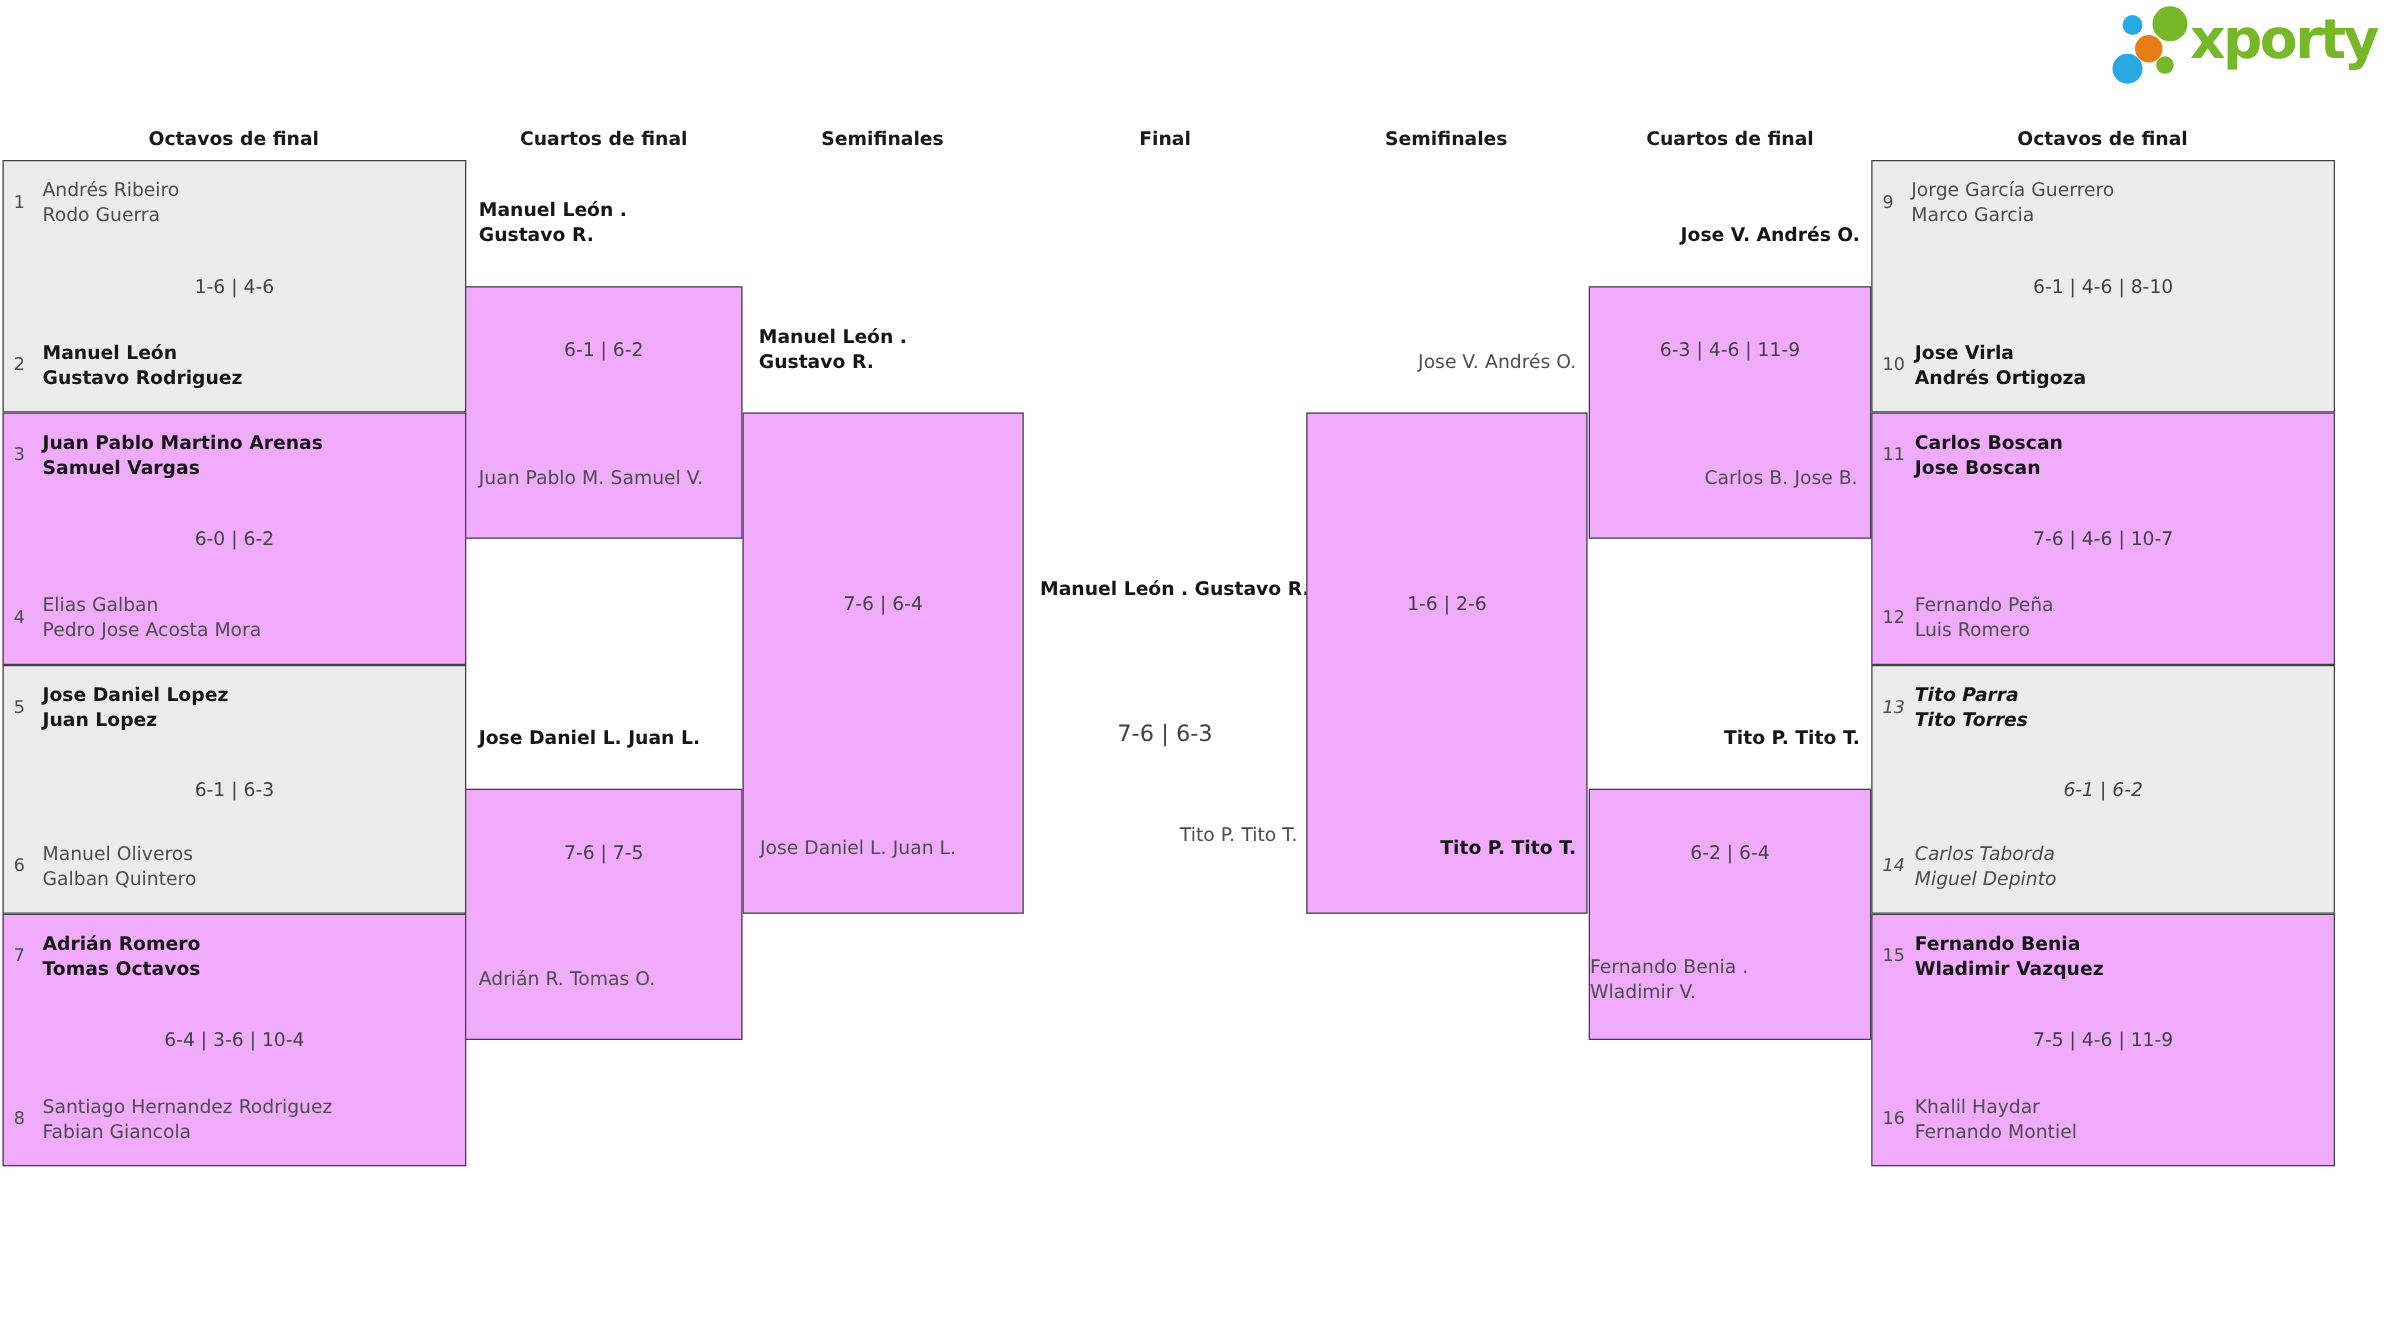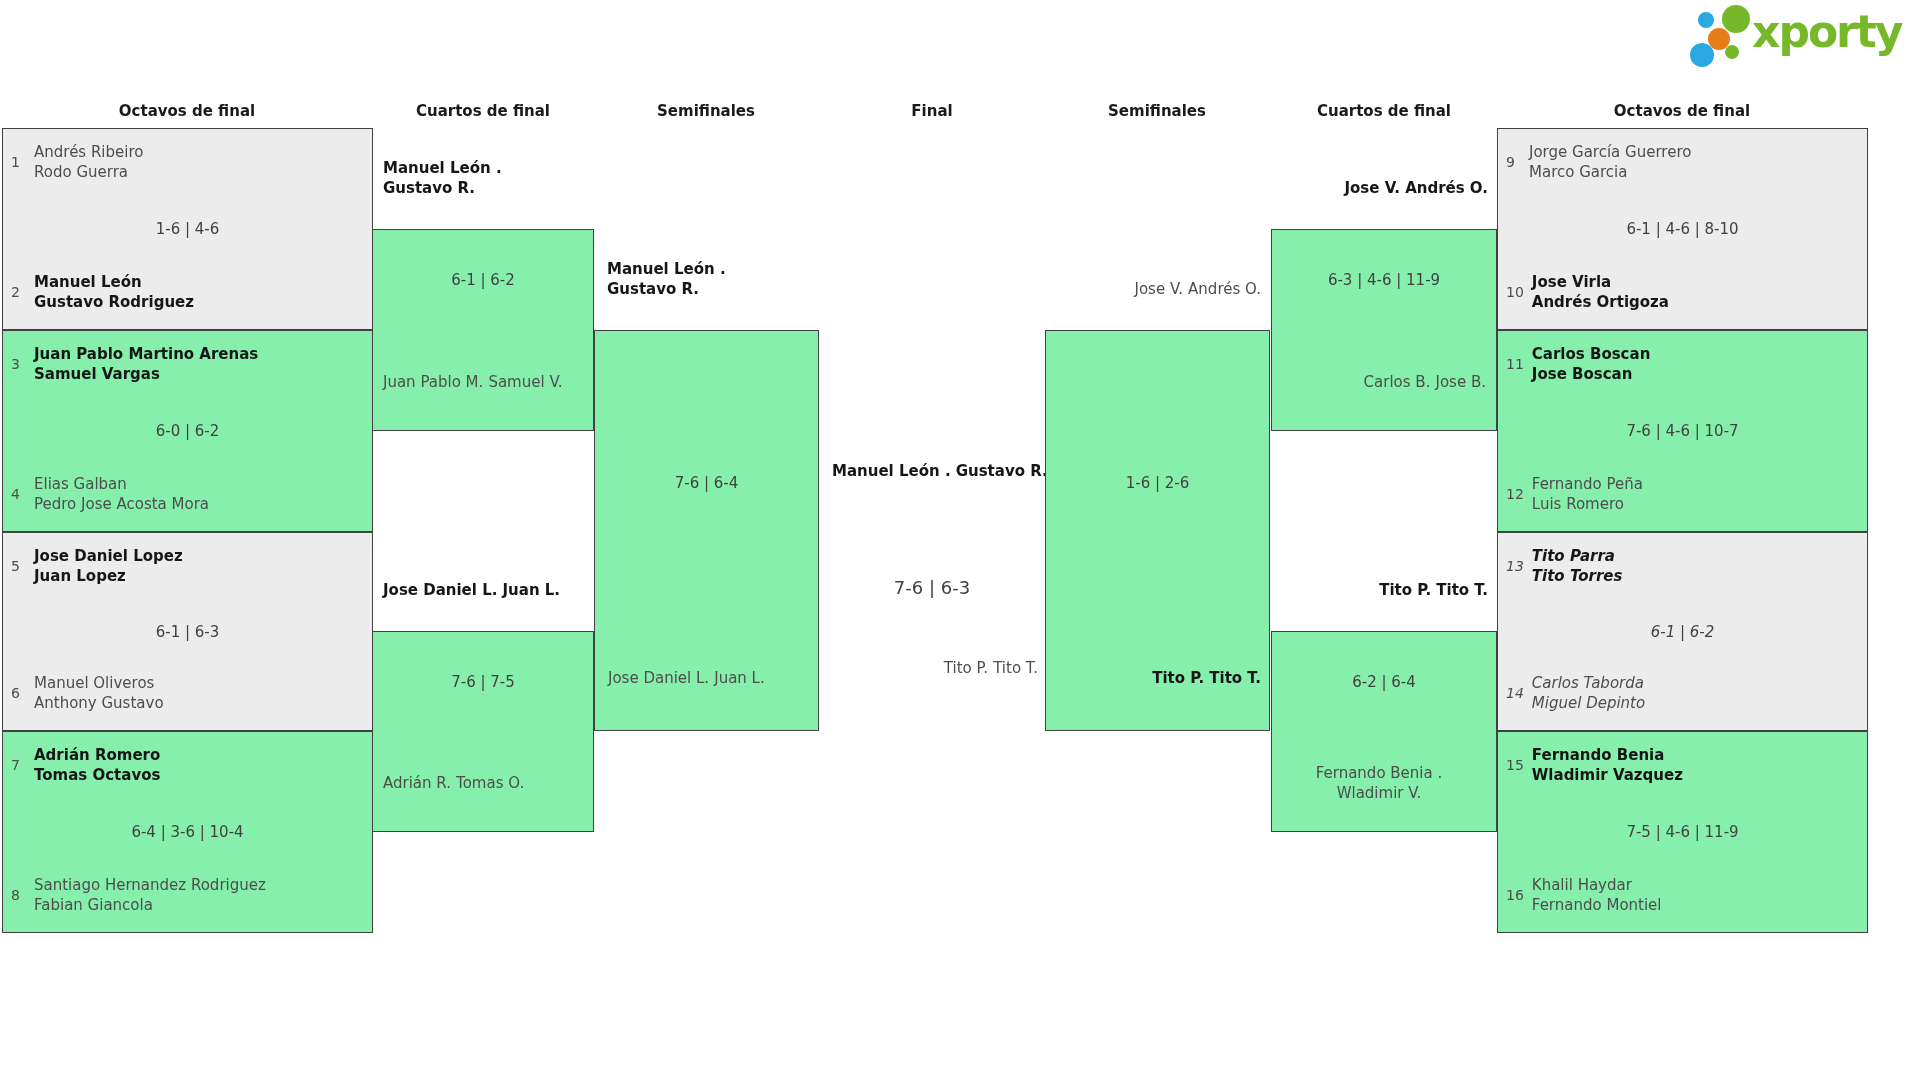--- a/index.html
+++ b/index.html
@@ -9,38 +9,38 @@
   
   #title{left:4px;top:5px;font-size:23px;line-height:30px;font-weight:700;color:#1a1a1a;}
   
   #logo{left:1688px;top:0;width:232px;height:76px;}
   .dot{position:absolute;border-radius:50%;}
   #logo-text{position:absolute;left:64px;top:-6px;font-size:44px;font-weight:700;
              letter-spacing:-2px;color:#76b82a;line-height:76px;}
   
   .rh{top:102px;transform:translateX(-50%);font-size:15px;font-weight:700;color:#1a1a1a;white-space:nowrap;}
   
-  .box{position:absolute;border:1px solid #414141;background:#86efac;box-sizing:border-box;}
+  .box{position:absolute;border:1px solid #414141;background:#f0abfc;box-sizing:border-box;}
   .box.shaded{background:#ececec;}
   .oct{width:371px;}
   .pair{position:absolute;left:8px;display:flex;gap:8px;align-items:center;}
   .pair.top{top:13px;}
   .pair.bottom{bottom:17px;}
   .seed{font-size:14px;color:#4d4d4d;min-width:15px;}
   .names{display:flex;flex-direction:column;}
   .line{font-size:15px;line-height:20px;color:#4d4d4d;white-space:nowrap;}
   .winner .line,.label.winner .line{font-weight:700;color:#161616;}
   .score{position:absolute;left:0;right:0;top:50%;transform:translateY(-50%);
          text-align:center;font-size:15px;color:#414141;white-space:nowrap;}
   .qf .score{top:25%;}
   .sf .score{top:38%;}
   .label{position:absolute;}
   .label .line{white-space:nowrap;}
   .above{bottom:calc(100% + 32px);left:10px;}
-  .right-align{left:auto;right:8px;text-align:center;}
+  .right-align{left:auto;right:8px;text-align:left;}
   .lower{top:76%;transform:translateY(-50%);left:10px;}
   .sf .lower{top:87%;}
   .lower.right-align{left:auto;right:8px;}
   
   #final-winner{left:832px;top:461px;}
   #final-score{left:819px;width:226px;top:577px;text-align:center;font-size:18px;color:#414141;}
   #final-runnerup{left:819px;width:219px;top:658px;text-align:right;}
 </style>
 </head>
 <body>
@@ -107,21 +107,21 @@
     <span class="names">
         <span class="line">Jose Daniel Lopez</span>
         <span class="line">Juan Lopez</span>
       </span>
   </div>
   <div class="score">6-1 | 6-3</div>
   <div class="pair bottom">
     <span class="seed">6</span>
     <span class="names">
         <span class="line">Manuel Oliveros</span>
-        <span class="line">Anthony Gustavo</span>
+        <span class="line">Galban Quintero</span>
       </span>
   </div>
 </div>
 
 <div class="box oct" style="left:2px;top:731px;height:202px;">
   <div class="pair top winner">
     <span class="seed">7</span>
     <span class="names">
         <span class="line">Adrián Romero</span>
         <span class="line">Tomas Octavos</span>

